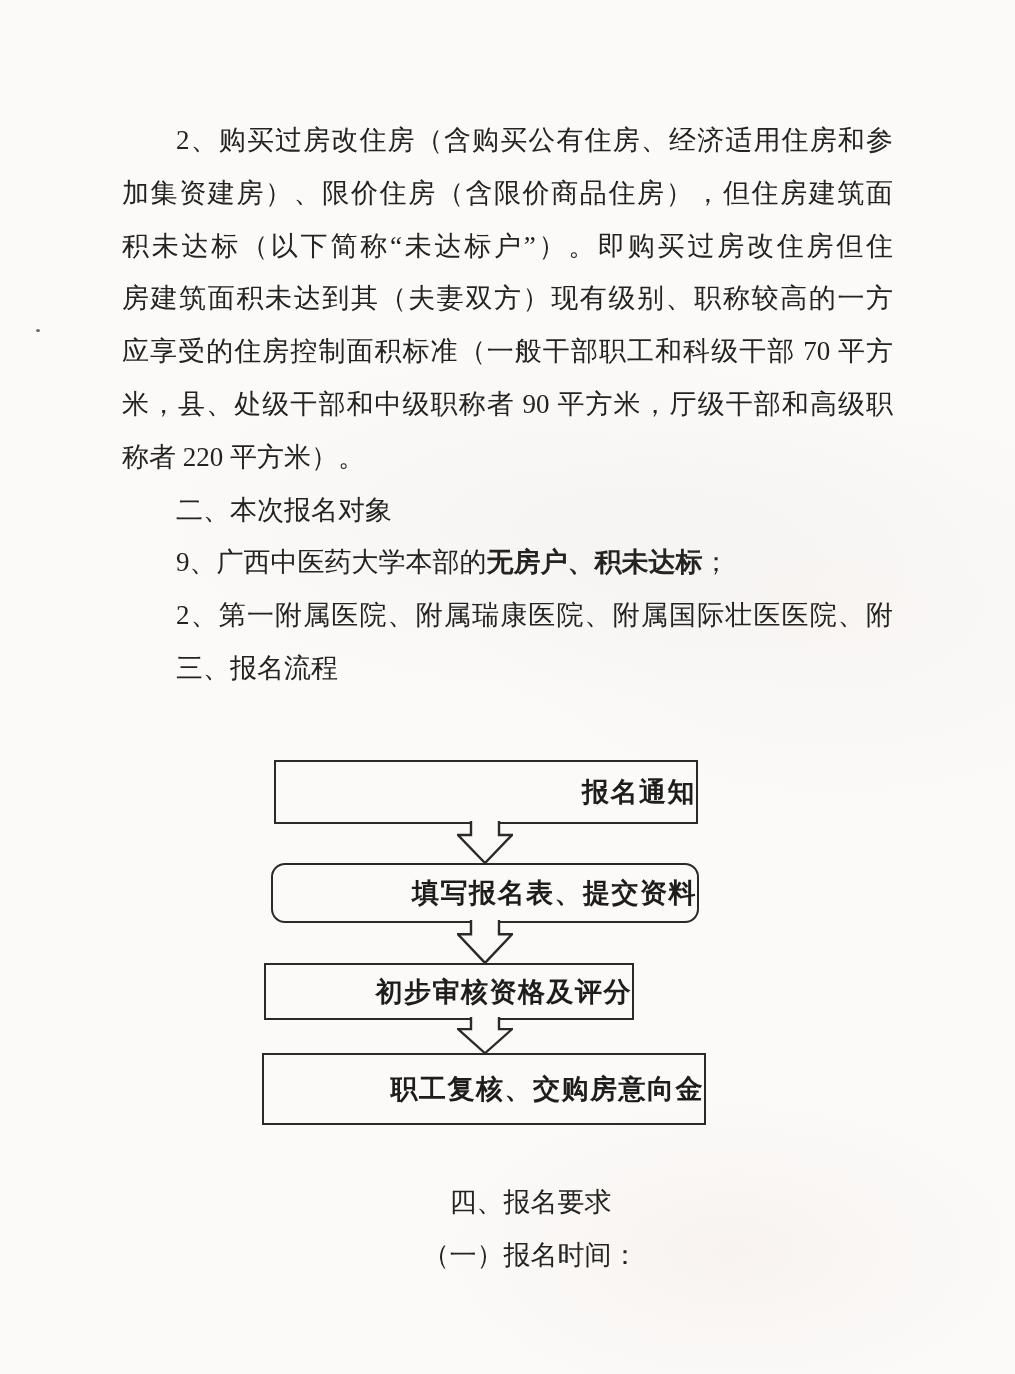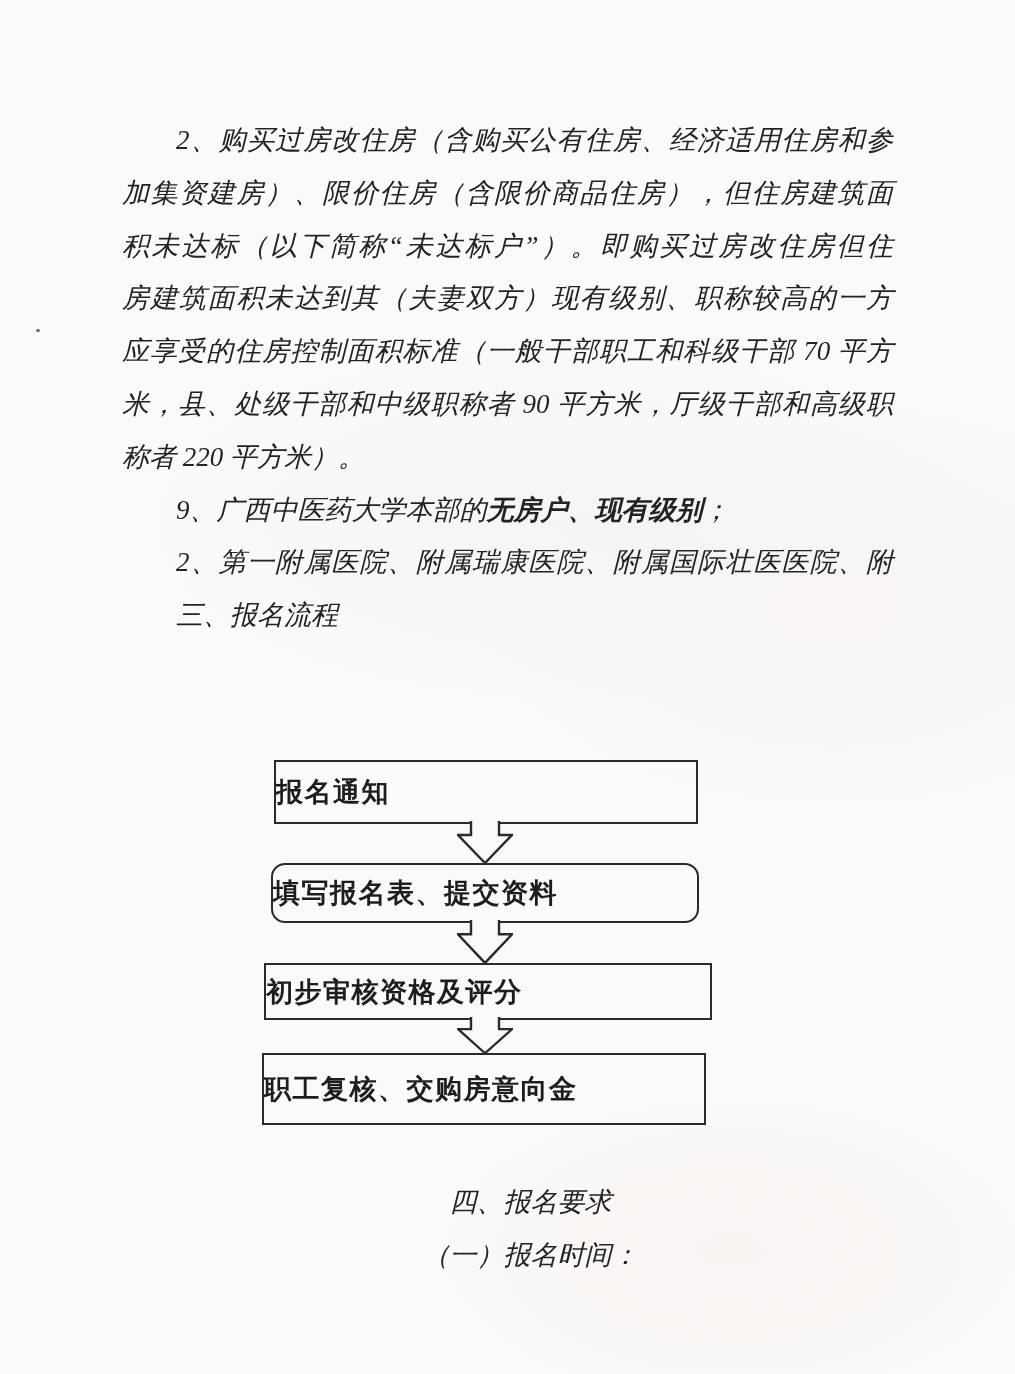--- a/index.html
+++ b/index.html
@@ -14,34 +14,34 @@
       radial-gradient(ellipse 420px 220px at 72% 91%, rgba(232,200,200,0.14), transparent 70%),
       radial-gradient(ellipse 520px 300px at 82% 44%, rgba(226,204,204,0.10), transparent 70%),
       radial-gradient(ellipse 600px 260px at 55% 38%, rgba(190,188,184,0.08), transparent 70%),
       #fbfaf8;
     color:#242320;
   }
   
   .textblock{position:absolute;left:122px;width:771px;font-size:27px;}
   #main-text{top:114px;}
   #bottom-text{top:1176px;}
-  .tline{height:52.8px;line-height:52.8px;text-align:left;font-style:italic;}
+  .tline{height:52.8px;line-height:52.8px;text-align:left;}
   .tline.just{text-align:justify;text-align-last:justify;}
   .tline.ind{text-indent:2em;}
   #bottom-text .tline.ind{text-indent:1.7em;text-align:center;}
   .b{font-weight:700;}
   
   .fbox{
     position:absolute;box-sizing:border-box;border:2px solid #2b2a28;
-    display:flex;align-items:center;justify-content:flex-start;background:transparent;
+    display:flex;align-items:center;justify-content:flex-end;background:transparent;
   }
   .fbox span{font-weight:700;font-size:27px;letter-spacing:1.5px;color:#1e1d1b;}
   #fbox-1{left:274px;top:760px;width:424px;height:64px;}
   #fbox-2{left:271px;top:863px;width:428px;height:60px;border-radius:14px;}
-  #fbox-3{left:264px;top:963px;width:448px;height:57px;}
+  #fbox-3{left:264px;top:963px;width:370px;height:57px;}
   #fbox-4{left:262px;top:1053px;width:444px;height:72px;}
   .farrow{position:absolute;left:457px;width:56px;}
   #farrow-1{top:821px;height:44px;}
   #farrow-2{top:920px;height:45px;}
   #farrow-3{top:1017px;height:38px;}
   .speck{position:absolute;left:36px;top:329px;width:4px;height:3px;background:#6d6a66;border-radius:50%;}
 </style>
 </head>
 <body>
 
@@ -50,21 +50,22 @@
   <div class="speck"></div>
 
   <div id="main-text" class="textblock">
       <div class="tline ind just"><span>2、购买过房改住房（含购买公有住房、经济适用住房和参</span></div>
       <div class="tline just"><span>加集资建房）、限价住房（含限价商品住房），但住房建筑面</span></div>
       <div class="tline just"><span>积未达标（以下简称“未达标户”）。即购买过房改住房但住</span></div>
       <div class="tline just"><span>房建筑面积未达到其（夫妻双方）现有级别、职称较高的一方</span></div>
       <div class="tline just"><span>应享受的住房控制面积标准（一般干部职工和科级干部 70 平方</span></div>
       <div class="tline just"><span>米，县、处级干部和中级职称者 90 平方米，厅级干部和高级职</span></div>
       <div class="tline"><span>称者 220 平方米）。</span></div>
-      <div class="tline ind"><span>9、广西中医药大学本部的</span><span class="b">无房户、现有级别</span><span>；</span></div>
+      <div class="tline ind"><span>二、本次报名对象</span></div>
+      <div class="tline ind"><span>9、广西中医药大学本部的</span><span class="b">无房户、积未达标</span><span>；</span></div>
       <div class="tline ind just"><span>2、第一附属医院、附属瑞康医院、附属国际壮医医院、附</span></div>
       <div class="tline ind"><span>三、报名流程</span></div>
     </div>
 
   <div id="flowchart">
 
     <div class="fbox" id="fbox-1">
       <span>报名通知</span>
     </div>
 

